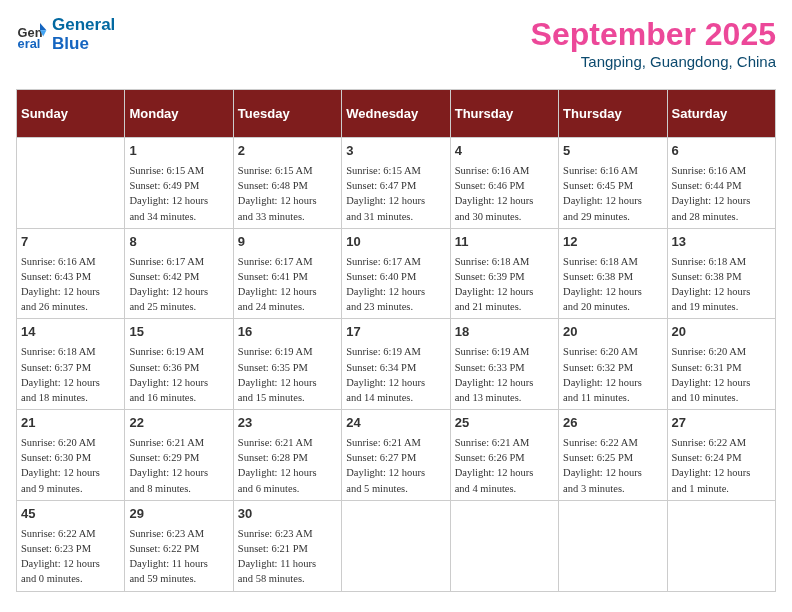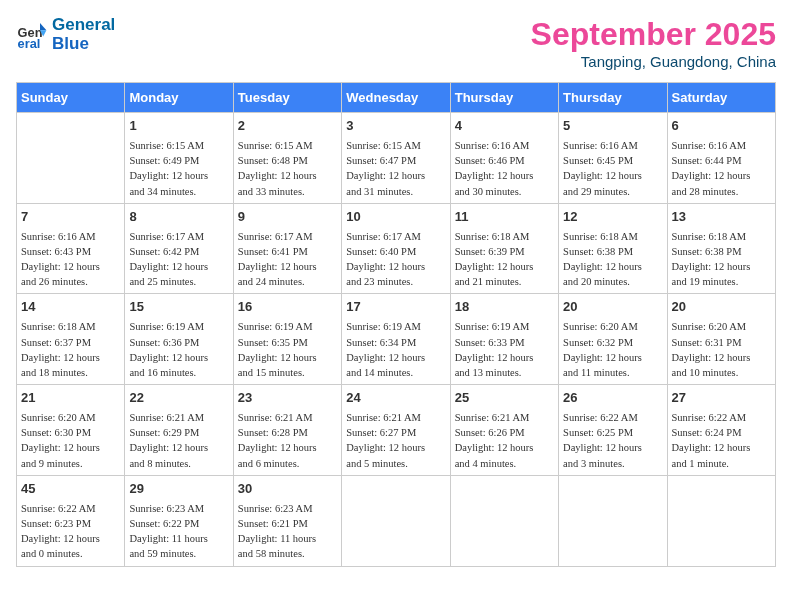--- a/index.html
+++ b/index.html
@@ -7,21 +7,21 @@
       font-family: Arial, sans-serif;
       background: #fff;
       width: 792px;
       min-height: 612px;
       padding: 16px;
     }
     .header {
       display: flex;
       justify-content: space-between;
       align-items: flex-start;
-      margin-bottom: 12px;
+      margin-bottom: 19px;
     }
     .logo {
       display: flex;
       align-items: center;
       gap: 4px;
     }
     .logo-icon {
       width: 32px;
       height: 32px;
     }
@@ -36,23 +36,23 @@
     .subtitle {
       font-size: 15px;
       color: #0c4a6e;
     }
     table {
       width: 100%;
       border-collapse: collapse;
       font-size: 11px;
     }
     thead tr th {
-      background-color: #3b82f6;
+      background-color: #7f1d1d;
       color: #fff;
-      padding: 7px 4px;
+      padding: 16px 4px;
       text-align: left;
       font-size: 13px;
       font-weight: bold;
       border: 1px solid #ccc;
     }
     tbody tr td {
       border: 1px solid #ccc;
       vertical-align: top;
       padding: 4px 4px;
       min-height: 80px;

